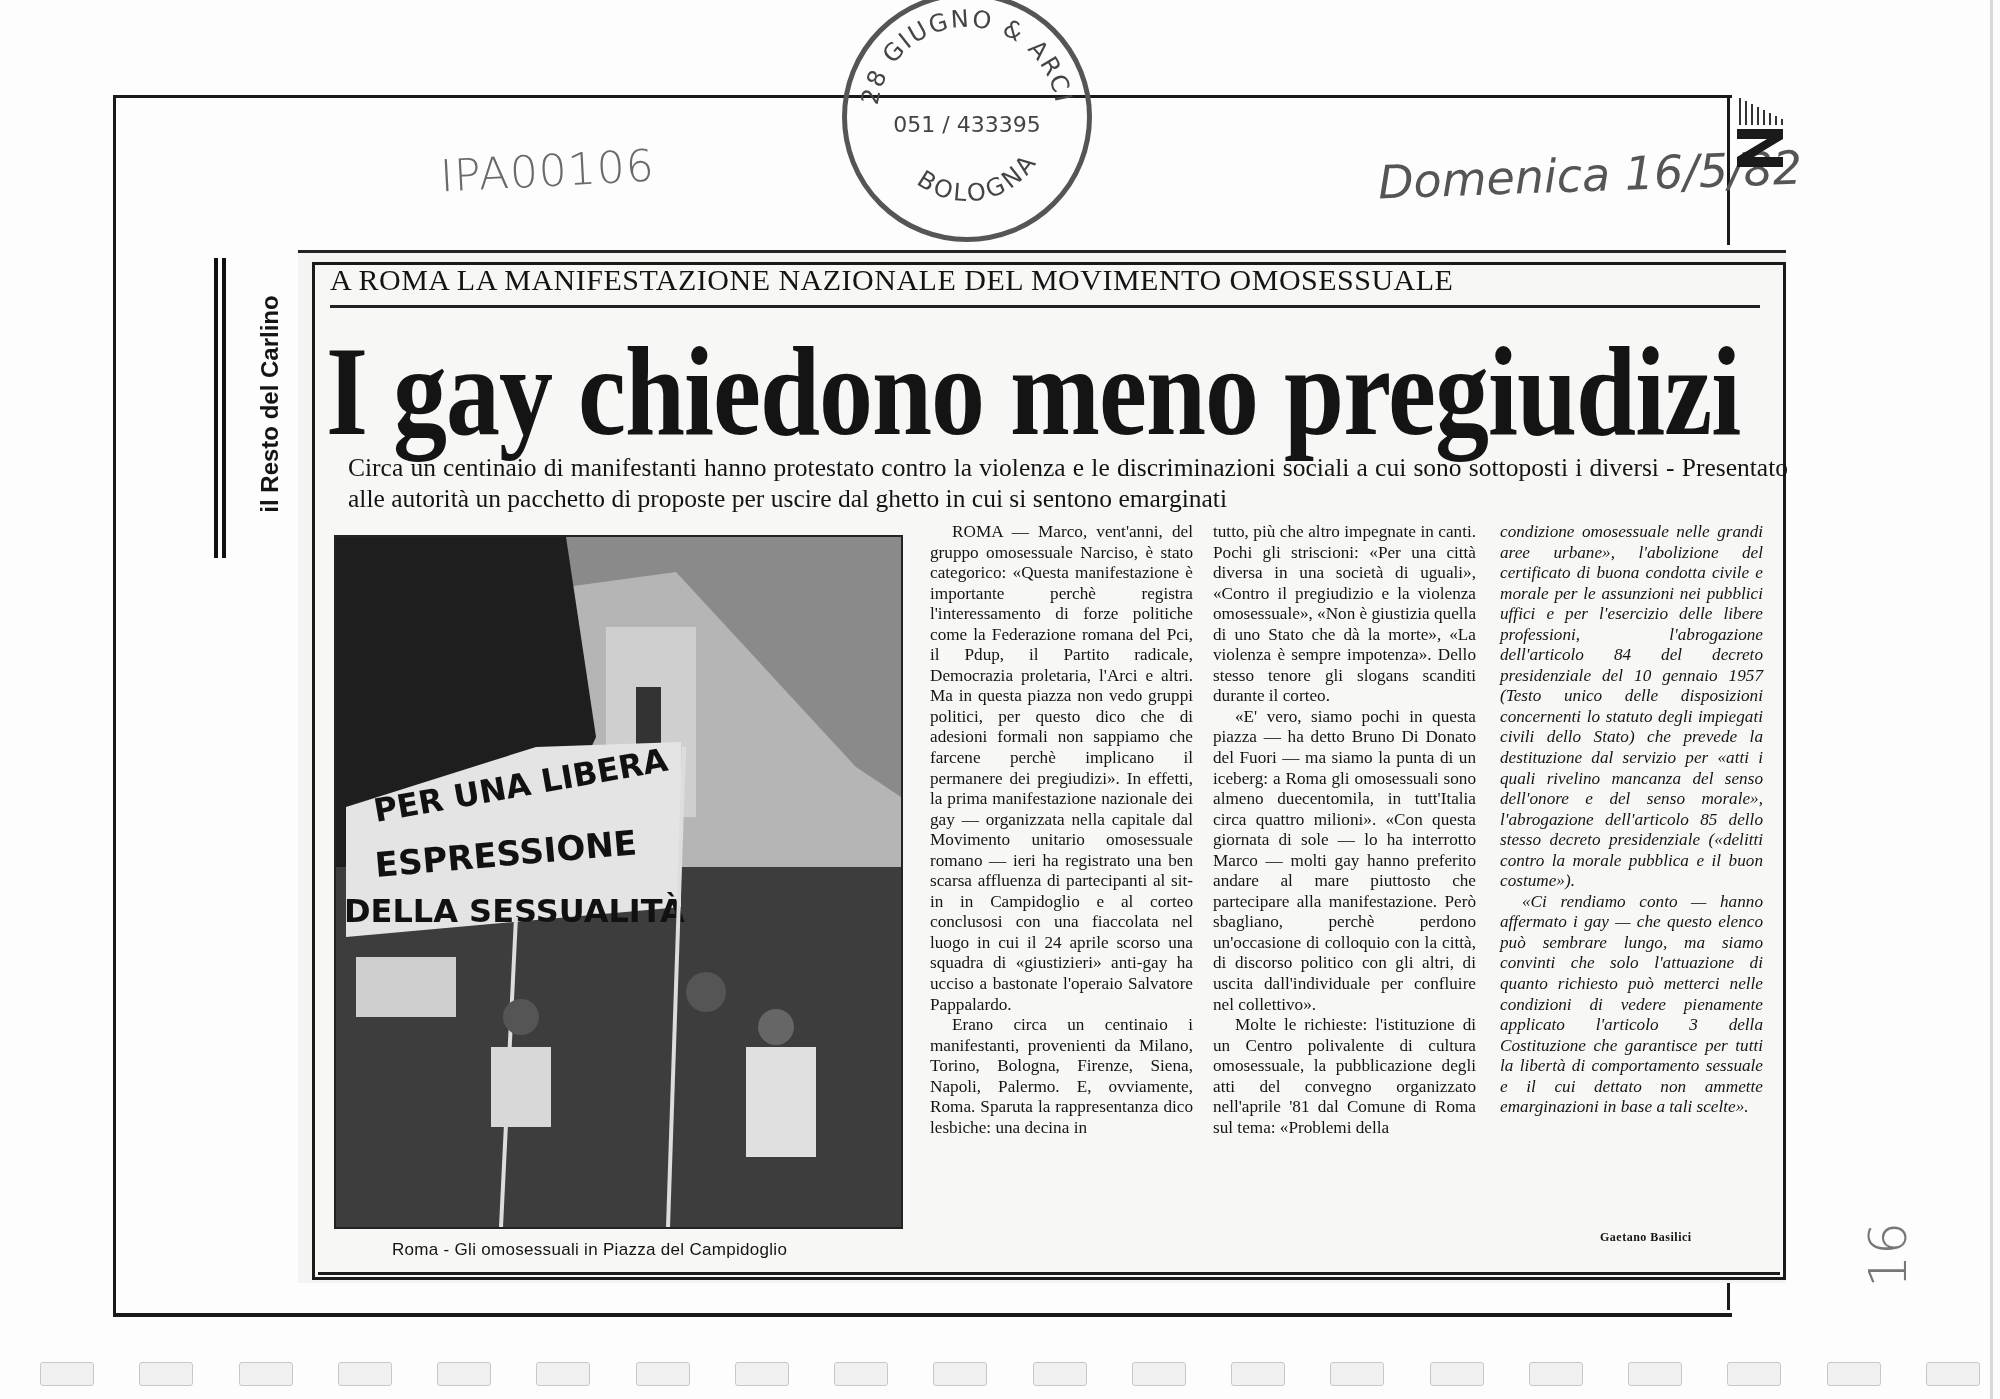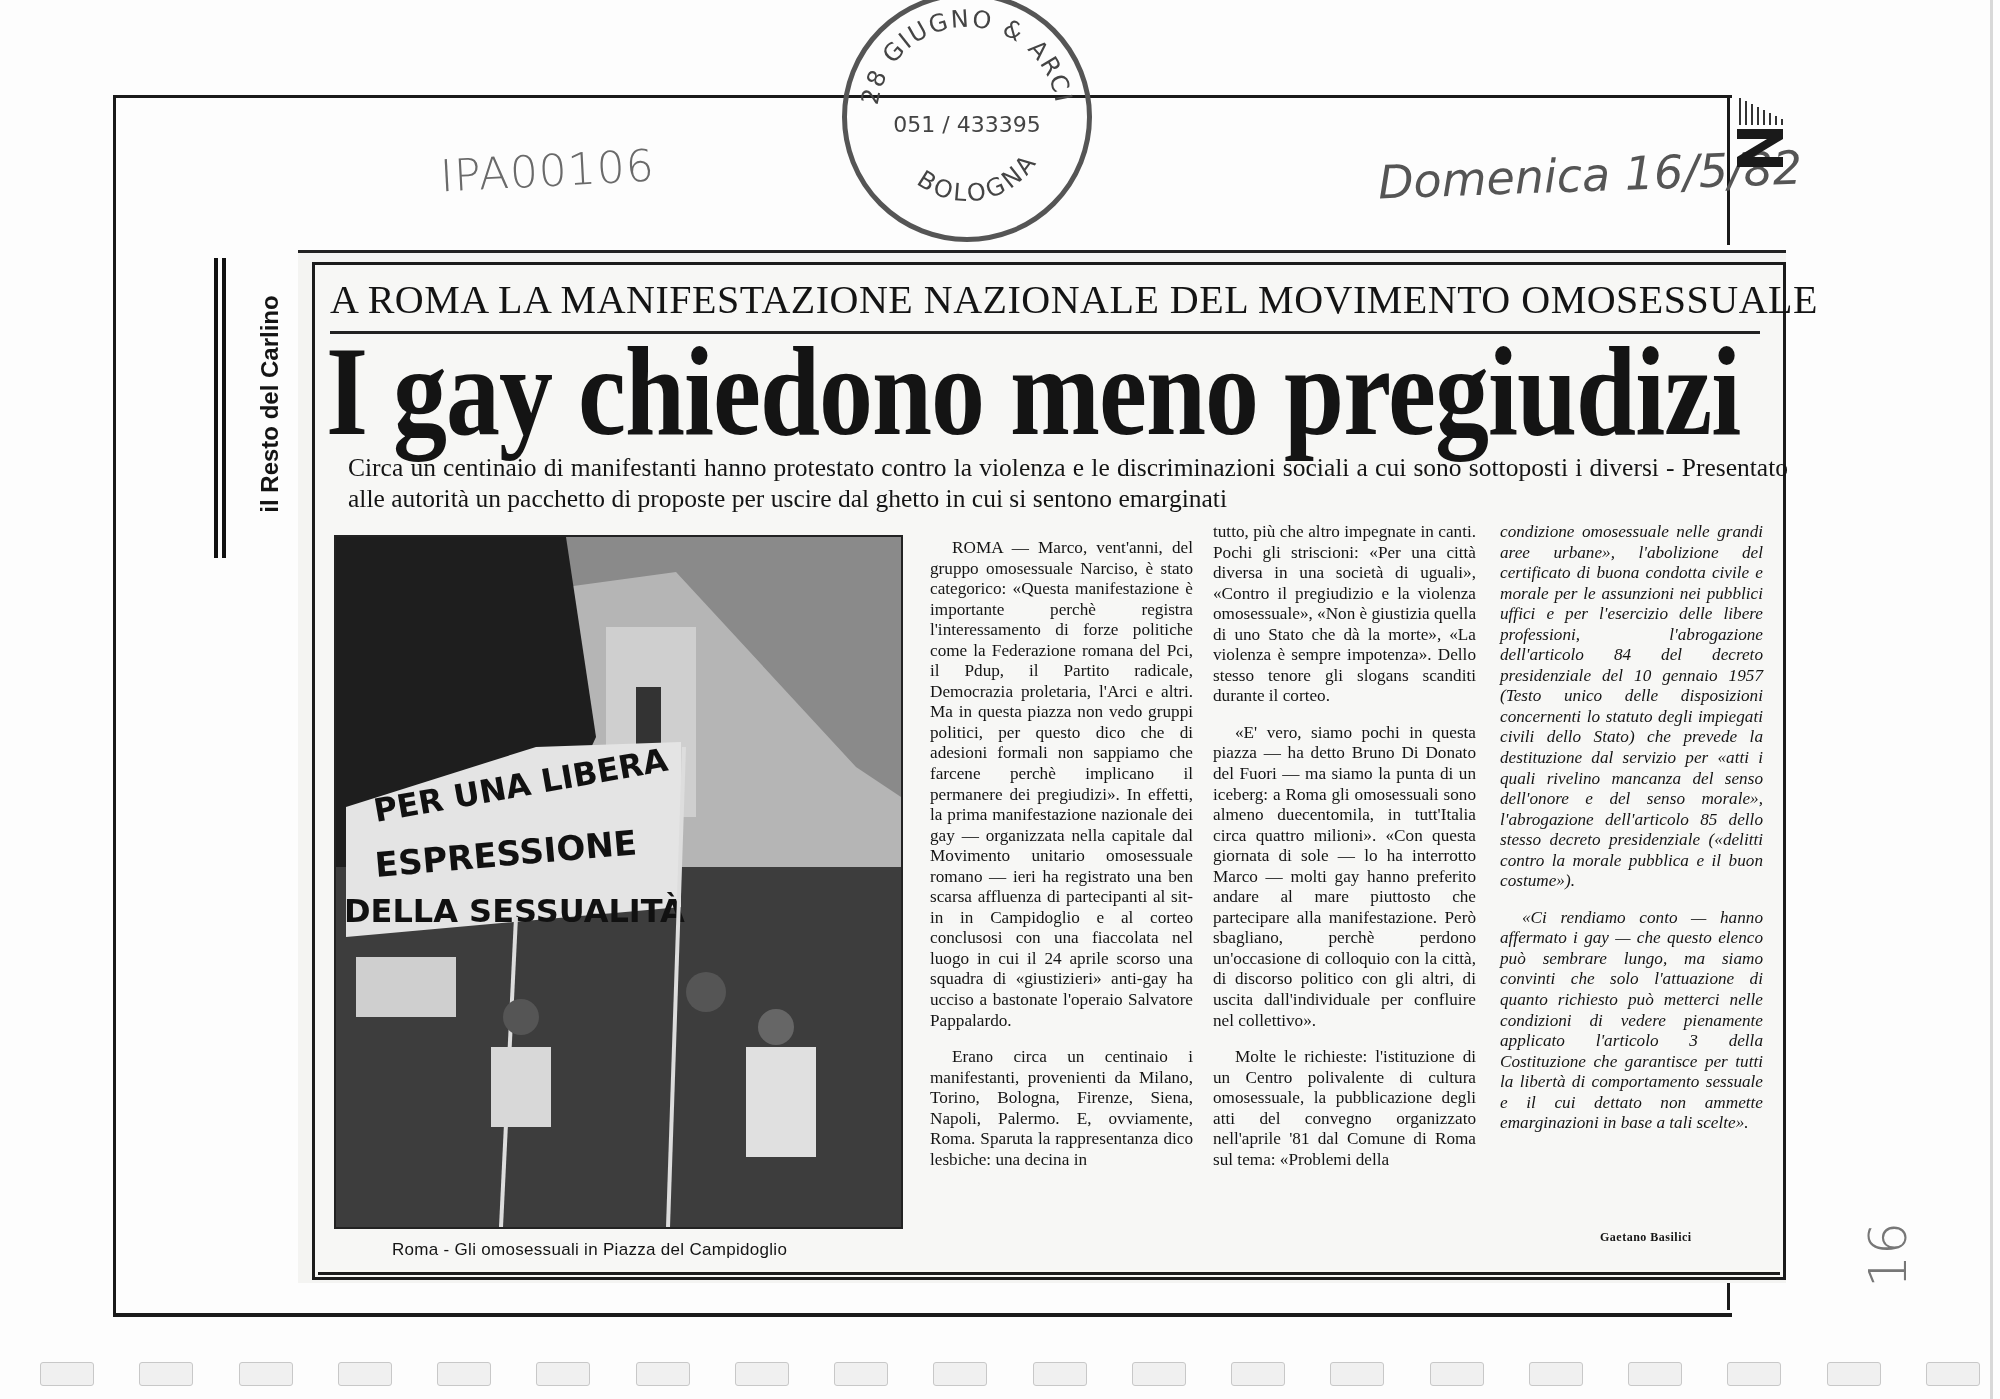--- a/index.html
+++ b/index.html
@@ -33,36 +33,36 @@
                   border-left:4px solid #111; border-right:4px solid #111; box-sizing:border-box; width:12px;}
   .masthead { left:150px; top:390px; width:240px; transform:rotate(-90deg); transform-origin:center;
               font-family:"Liberation Sans", "DejaVu Sans", sans-serif; font-weight:bold; font-size:24px;
               text-align:center; white-space:nowrap; }
 
   
   .clip { left:298px; top:250px; width:1488px; height:1030px; background:#f4f4f2;
           border-top:3px solid #222; }
   .clip-box { left:312px; top:262px; width:1468px; height:1012px; border:3px solid #1b1b1b; background:#f7f7f5; }
 
-  .kicker { left:330px; top:276px; width:1430px; font-size:40px; letter-spacing:0.5px; text-align:left;
+  .kicker { left:330px; top:263px; width:1430px; font-size:30px; letter-spacing:0.5px; text-align:left;
             padding-bottom:8px; border-bottom:3px solid #222; white-space:nowrap; }
   .headline { left:326px; top:328px; width:1450px; font-size:108px; font-weight:bold; line-height:1;
               letter-spacing:-1px; transform:scaleY(1.18); transform-origin:top left; white-space:nowrap; }
   .deck { left:332px; top:452px; width:1440px; font-size:25.5px; line-height:31px; text-align:justify;margin-left:16px; }
 
   
   .photo { left:334px; top:535px; width:565px; height:690px; background:#3a3a3a; overflow:hidden; border:2px solid #222; }
   .caption { left:392px; top:1240px; font-family:"Liberation Sans", "DejaVu Sans", sans-serif; font-weight:normal;
              font-size:17px; letter-spacing:0.3px; }
   .bottom-rule { left:318px; top:1272px; width:1462px; height:3px; background:#1b1b1b; }
 
   
   .col { top:522px; width:263px; font-size:17.2px; line-height:20.55px; text-align:justify; hyphens:manual; }
   .col p { margin:0; text-indent:0; }
-  .col p.ind { text-indent:22px;margin-top:16px; }
+  .col p.ind { text-indent:22px; }
   .c1 { left:930px; }
   .c2 { left:1213px; }
   .c3 { left:1500px;font-style:italic; }
   .byline { left:1600px; top:1230px; font-weight:bold; font-size:12px; letter-spacing:0.5px; }
 
   
   .holes { left:40px; top:1362px; width:1940px; height:24px; display:flex; justify-content:space-between; }
   .hole { width:52px; height:22px; border:1px solid #c8c8c8; background:#f0f0f0; border-radius:3px; }
 </style>
 </head>

